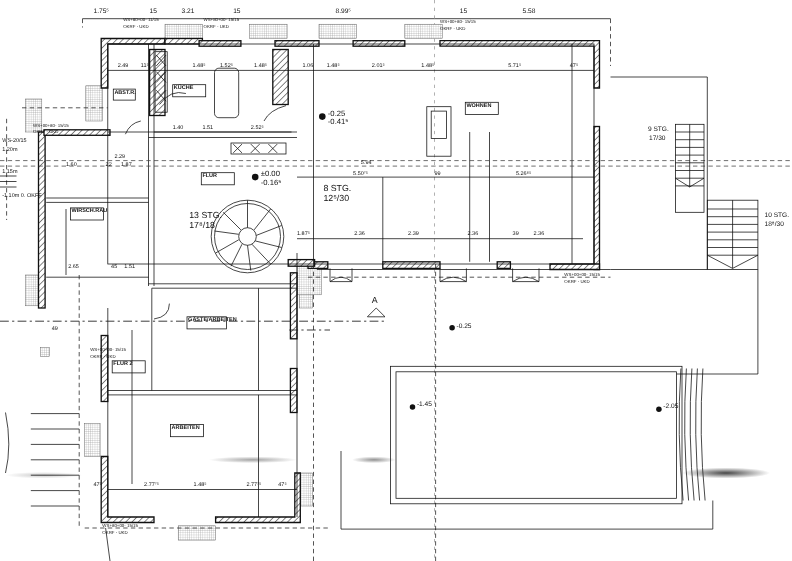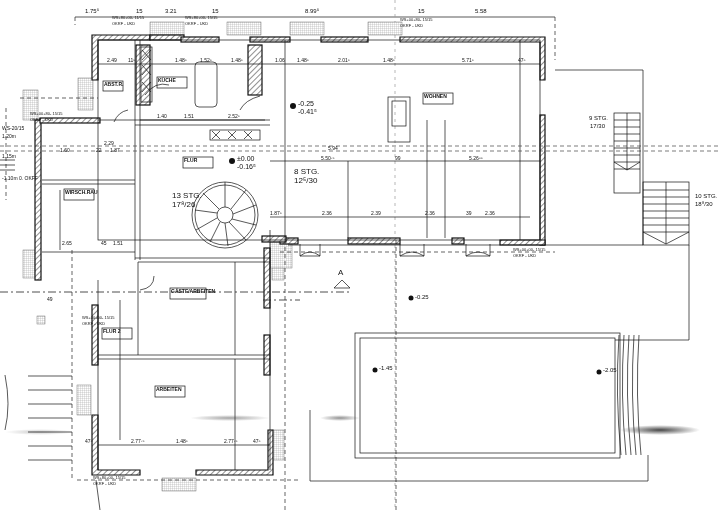--- a/index.html
+++ b/index.html
@@ -322,21 +322,21 @@
 <span class="lbl" style="left:158px;top:77px;font-weight:bold">KÜCHE</span>
 <span class="lbl" style="left:104px;top:81px;font-weight:bold">ABST.R.</span>
 <span class="lbl" style="left:184px;top:157px;font-weight:bold">FLUR</span>
 <span class="lbl" style="left:424px;top:93px;font-weight:bold">WOHNEN</span>
 <span class="lbl" style="left:65px;top:189px;font-weight:bold">WIRSCH.RAU</span>
 <span class="lbl" style="left:171px;top:288px;font-weight:bold">GÄSTE/ARBEITEN</span>
 <span class="lbl" style="left:103px;top:328px;font-weight:bold">FLUR 2</span>
 <span class="lbl" style="left:156px;top:386px;font-weight:bold">ARBEITEN</span>
 
 <span class="lbl" style="left:172px;top:191px;font-size:8px;line-height:9px">13 STG.</span>
-<span class="lbl" style="left:172px;top:200px;font-size:8px;line-height:9px">17⁸/26</span>
+<span class="lbl" style="left:172px;top:200px;font-size:8px;line-height:9px">17⁸/18</span>
 <span class="lbl" style="left:294px;top:167px;font-size:8px;line-height:9px">8 STG.</span>
 <span class="lbl" style="left:294px;top:176px;font-size:8px;line-height:9px">12⁵/30</span>
 <span class="lbl" style="left:589px;top:115px;font-size:6px">9 STG.</span>
 <span class="lbl" style="left:590px;top:123px;font-size:6px">17/30</span>
 <span class="lbl" style="left:695px;top:193px;font-size:6px">10 STG.</span>
 <span class="lbl" style="left:695px;top:201px;font-size:6px">18⁸/30</span>
 
 <span class="lbl" style="left:298px;top:101px;font-size:7px">-0.25</span>
 <span class="lbl" style="left:298px;top:109px;font-size:7px">-0.41⁵</span>
 <span class="lbl" style="left:237px;top:156px;font-size:7px">±0.00</span>

